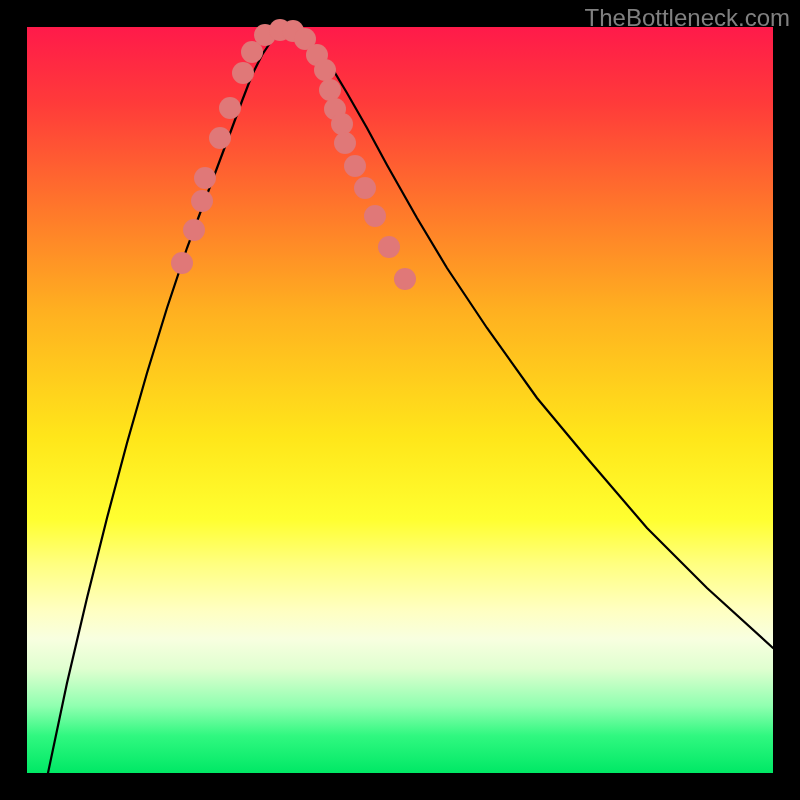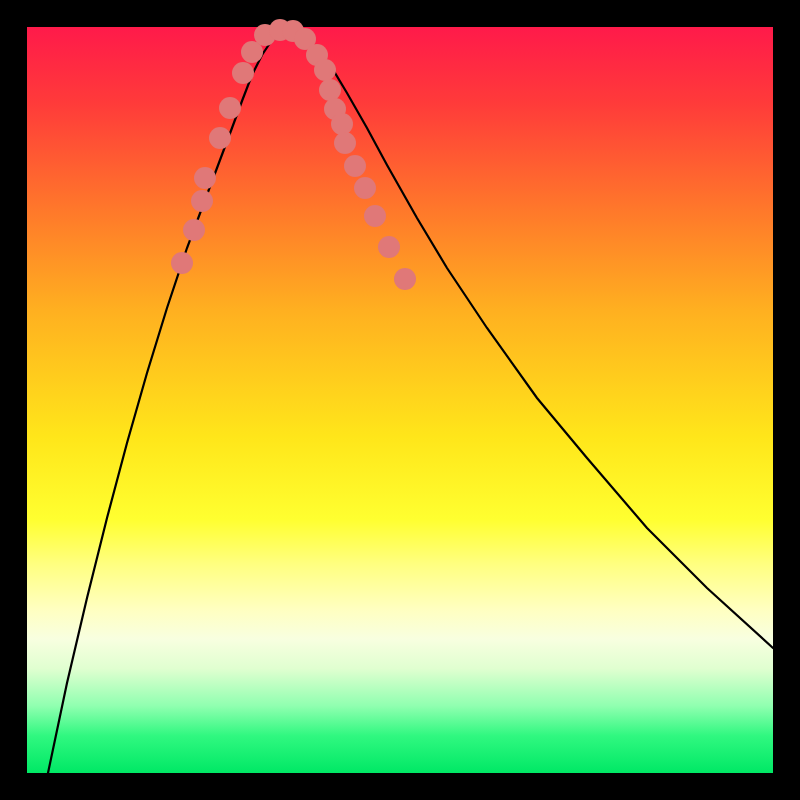--- a/index.html
+++ b/index.html
@@ -46,20 +46,21 @@
     left: 0; top: 0;
     width: 746px;
     height: 746px;
     overflow: visible;
   }
 </style>
 </head>
 <body>
 
 <div class="frame">
+  <div class="watermark">TheBottleneck.com</div>
   <div class="plot-area">
     <svg class="curve-svg" viewBox="0 0 746 746" preserveAspectRatio="none">
       <path id="curve-path" fill="none" stroke="#000" stroke-width="2.2" stroke-linecap="round" d="M21 746 L40 656 L60 571 L80 491 L100 416 L120 346 L140 281 L160 221 L175 181 L190 141 L205 101 L215 74 L225 48 L235 28 L245 13 L260 5 L275 9 L290 22 L305 41 L320 66 L340 101 L360 138 L390 191 L420 241 L460 301 L510 371 L560 431 L620 501 L680 561 L746 621"></path>
       <g id="markers-left">
           <circle cx="155" cy="236" r="11" fill="#e07878"></circle>
           <circle cx="167" cy="203" r="11" fill="#e07878"></circle>
           <circle cx="175" cy="174" r="11" fill="#e07878"></circle>
           <circle cx="178" cy="151" r="11" fill="#e07878"></circle>
           <circle cx="193" cy="111" r="11" fill="#e07878"></circle>
           <circle cx="203" cy="81" r="11" fill="#e07878"></circle>

